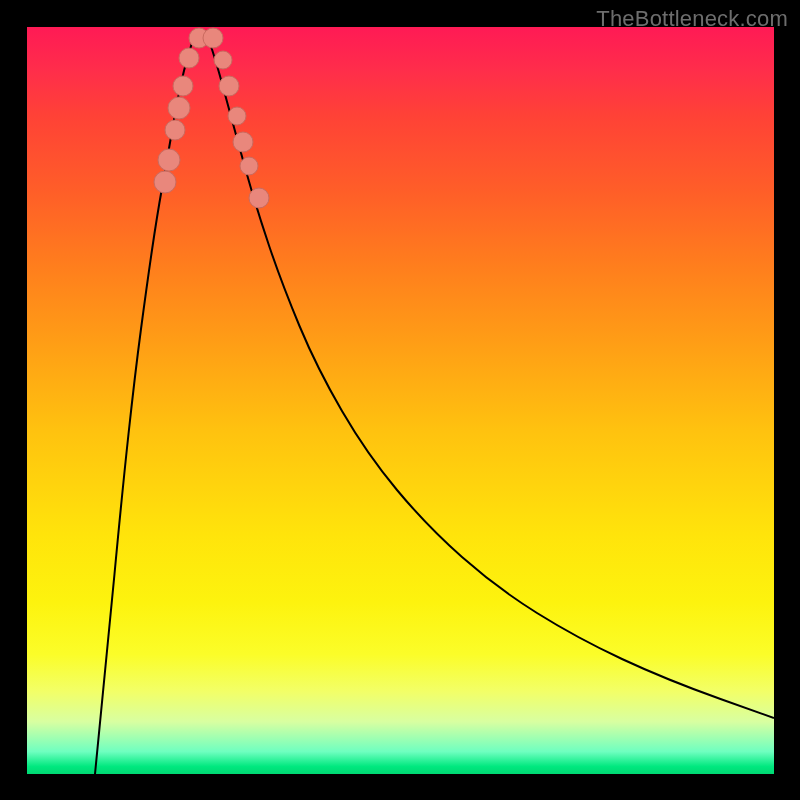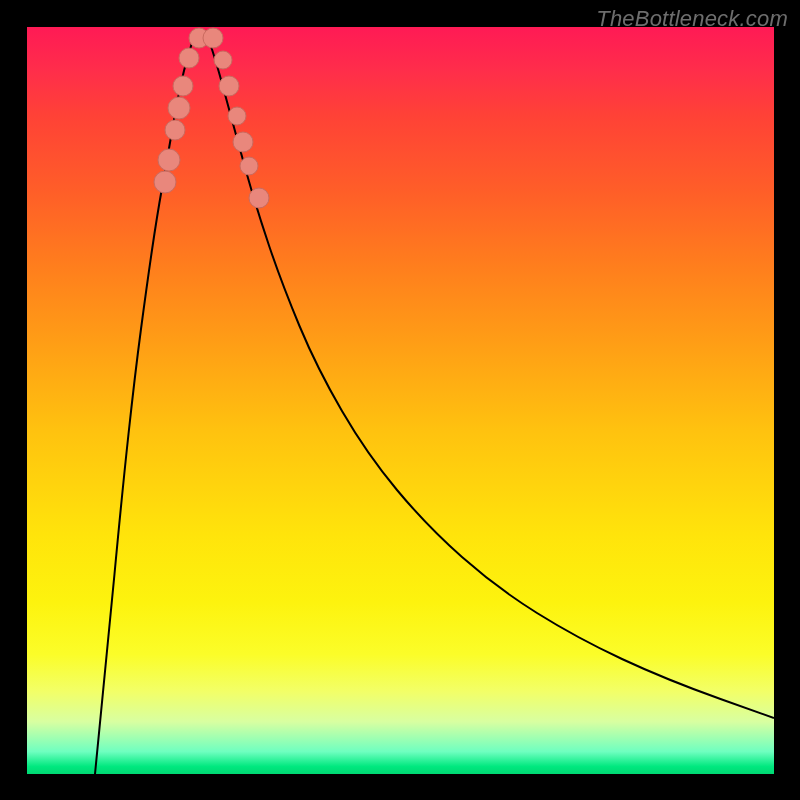--- a/index.html
+++ b/index.html
@@ -37,21 +37,20 @@
   .watermark {
     position: absolute;
     top: 6px;
     right: 12px;
     font-family: Arial, Helvetica, sans-serif;
     font-size: 22px;
     font-weight: 500;
     color: #6d6d6d;
     letter-spacing: 0.2px;
     user-select: none;
-    font-style: italic;
   }
   svg.curve {
     position: absolute;
     left: 0; top: 0;
     width: 747px; height: 747px;
   }
 </style>
 </head>
 <body>
 

